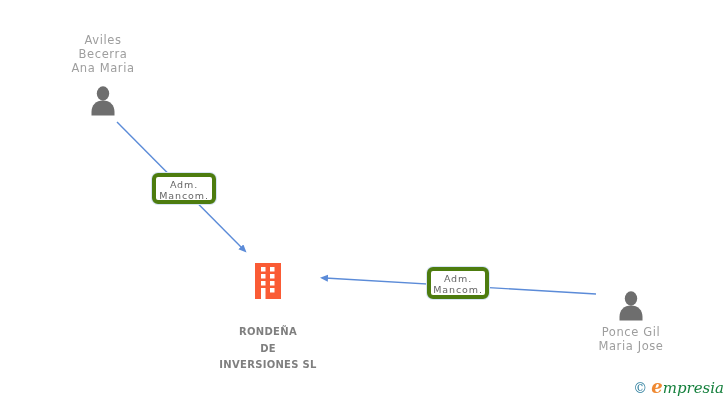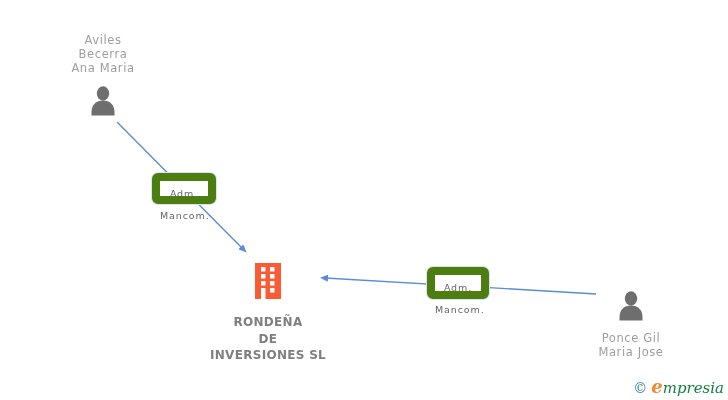--- a/index.html
+++ b/index.html
@@ -33,41 +33,41 @@
     white-space: pre-line;
     color: #9e9e9e;
     font-size: 11.5px;
     line-height: 14px;
     letter-spacing: 0.6px;
   }
   .company-label {
     white-space: pre-line;
     color: #7f7f7f;
     font-weight: bold;
-    font-size: 12px;
+    font-size: 10px;
     line-height: 16.5px;
     letter-spacing: 0.3px;
-    margin-top: 10px;
+    margin-top: 20px;
   }
   .person-node-1 { left: 38px; top: 33px; width: 130px; }
   .person-node-1 .person-icon { margin-top: 11px; }
   .person-node-2 { left: 566px; top: 291px; width: 130px; }
-  .person-node-2 .node-label { margin-top: 6px; }
+  .person-node-2 .node-label { }
   .company-node { left: 203px; top: 262px; width: 130px; }
   .edge-label-box {
     position: absolute;
     background: #ffffff;
-    border: 8px solid #4d7c0f;
+    border: 4px solid #4d7c0f;
     border-radius: 6px;
     box-shadow: 0 0 0 1px #d6e4f5;
     z-index: 2;
     text-align: center;
     color: #666666;
     font-size: 9.5px;
-    line-height: 22px;
+    line-height: 11px;
     letter-spacing: 0.9px;
     white-space: pre-line;
     box-sizing: border-box;
     padding-top: 2px;
   }
   .edge-label-1 { left: 152px; top: 173px; width: 64px; height: 31px; }
   .edge-label-2 { left: 427px; top: 267px; width: 62px; height: 32px; }
   .watermark {
     position: absolute;
     right: 4px;

